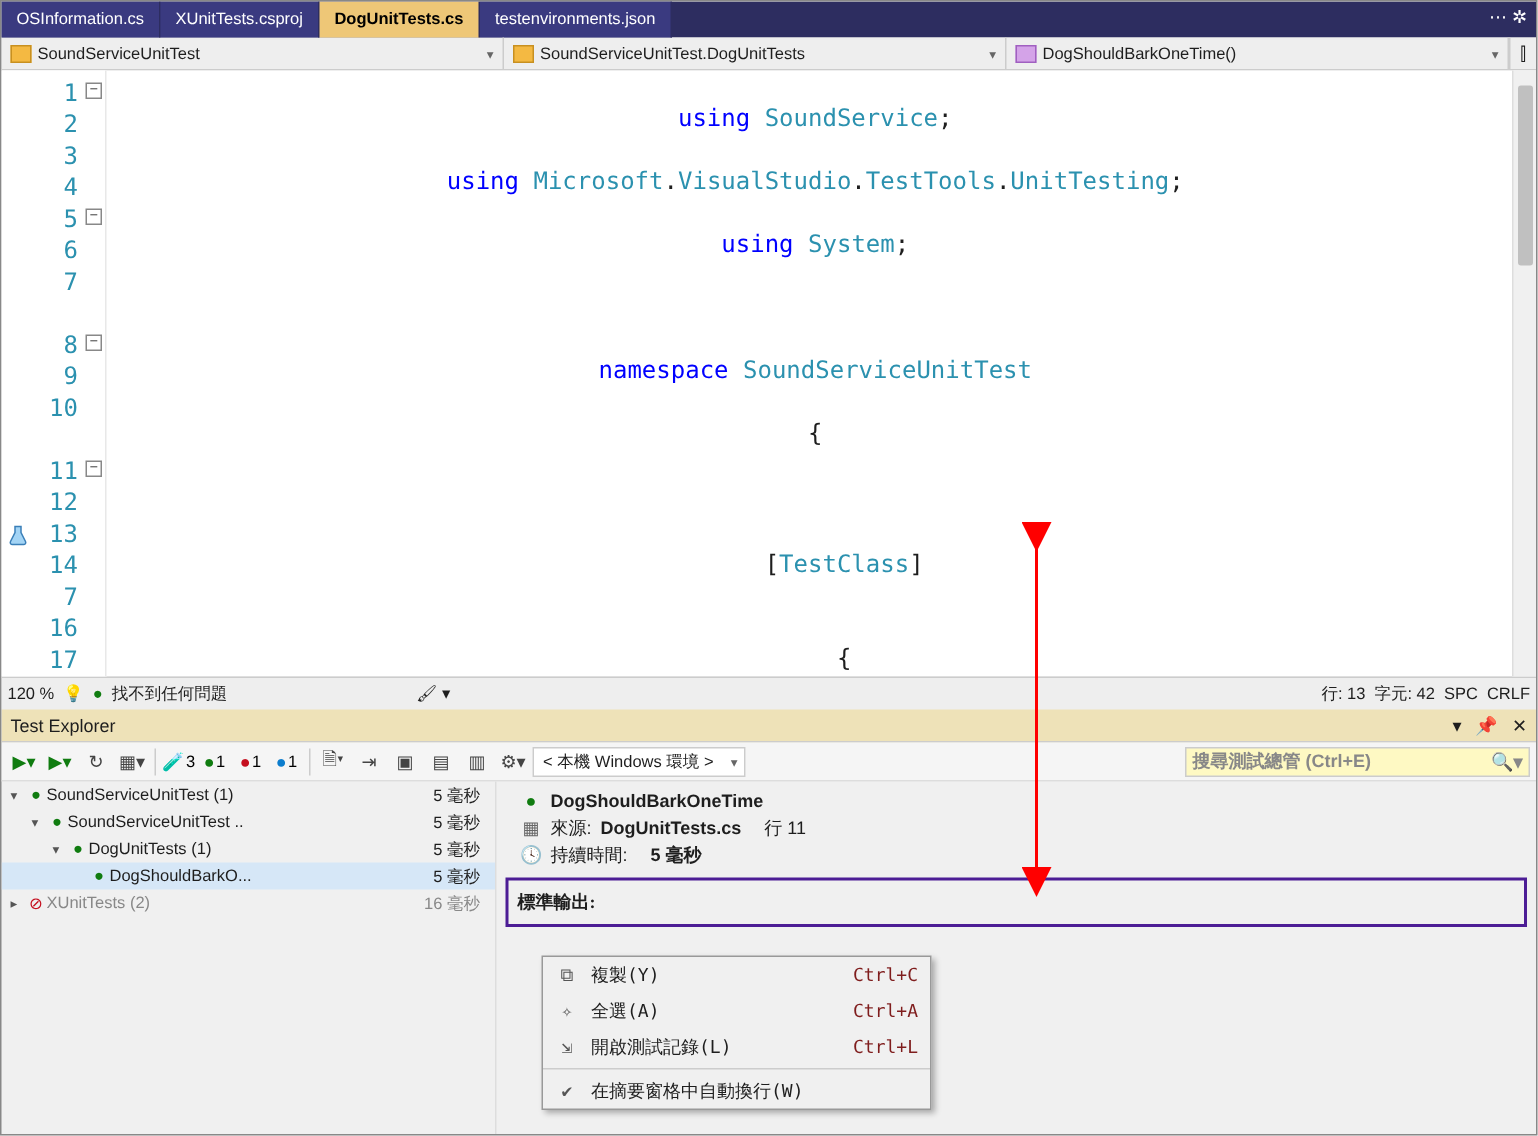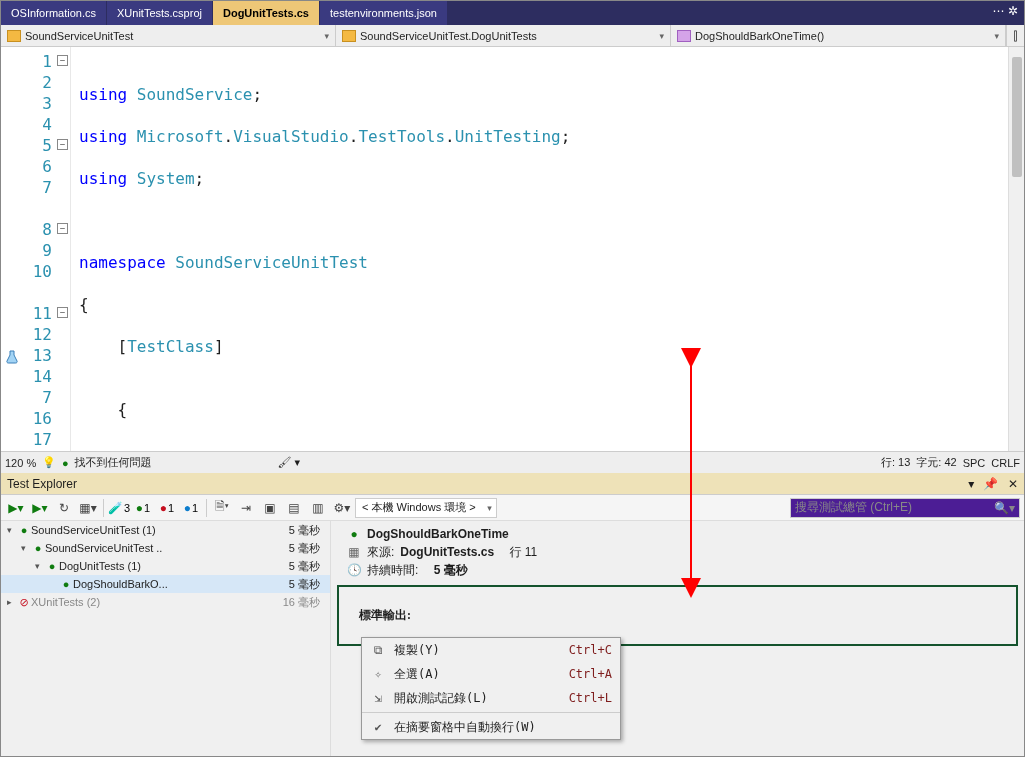--- a/index.html
+++ b/index.html
@@ -14,60 +14,60 @@
 .navcell .ic.m { background:#d4a3e8; border-color:#a060c0; }
 .navcell .arrow { margin-left:auto; font-size:9px; color:#666; }
 .sym { width:18px; text-align:center; border-left:1px solid #ccc; display:flex; align-items:center; justify-content:center; }
 .editor { display:flex; height:404px; background:#fff; }
 .gutter { width:70px; background:#fff; text-align:right; color:#2b91af; font-family:Consolas,monospace; font-size:16px; line-height:21px; padding-top:4px; border-right:1px solid #e8e8e8; user-select:none; }
 .gutter .ln { padding-right:18px; position:relative; height:21px; }
 .gutter .ln.annot { height:42px; }
 .fold { position:absolute; right:2px; top:4px; width:11px; height:11px; border:1px solid #888; background:#fff; font-size:9px; line-height:9px; text-align:center; color:#555; }
 .test-icon { position:absolute; left:4px; top:3px; width:14px; height:14px; }
 .test-icon svg { width:14px; height:14px; }
-.code { flex:1; font-family:Consolas,monospace; font-size:16px; line-height:21px; padding:16px 0 0 8px; white-space:pre; position:relative; overflow:hidden; }
+.code { flex:1; font-family:Consolas,monospace; font-size:16px; line-height:21px; padding:0 0 0 8px; white-space:pre; position:relative; overflow:hidden;text-align:center; }
 .cline { height:21px; }
-.cline.annot { height:42px; }
+.cline.annot { height:42px;margin-top:45px; }
 .kw { color:#0000ff; }
 .type { color:#2b91af; }
 .ref { color:#999; font-size:13px; display:block; height:21px; padding-left:0; }
 .scrollv { width:16px; background:#f0f0f0; border-left:1px solid #ddd; position:relative; }
 .scrollv .thumb { position:absolute; left:3px; width:10px; background:#c0c0c0; border-radius:2px; }
 .bottombar { display:flex; align-items:center; height:22px; background:#eee; border-top:1px solid #ccc; font-size:11px; padding:0 4px; gap:6px; }
 .bottombar .sp { flex:1; }
 .green-ok { color:#107c10; }
 .te-header { background:#eee2b8; height:22px; display:flex; align-items:center; padding:0 6px; border-bottom:1px solid #ccc; justify-content:space-between; }
 .te-toolbar { background:#f5f5f5; height:26px; display:flex; align-items:center; padding:0 4px; gap:2px; border-bottom:1px solid #ddd; }
 .tb { width:22px; height:22px; display:flex; align-items:center; justify-content:center; color:#444; }
 .tb.play { color:#107c10; }
 .tb.sep { width:1px; background:#ccc; height:18px; margin:0 2px; }
 .tb .num { font-size:11px; margin-left:1px; color:#000; }
 .tb-sel { border:1px solid #ccc; padding:0 20px 0 6px; height:20px; font-size:11px; display:flex; align-items:center; background:#fff; position:relative; }
 .tb-sel:after { content:"▾"; position:absolute; right:4px; font-size:9px; color:#666; }
-.te-search { margin-left:auto; display:flex; align-items:center; border:1px solid #ccc; height:20px; padding:0 4px; width:230px; color:#888; background:#4c1d95; justify-content:space-between; }
+.te-search { margin-left:auto; display:flex; align-items:center; border:1px solid #ccc; height:20px; padding:0 4px; width:230px; color:#888; background:#fef9c3; justify-content:space-between;font-weight:bold; }
 .te-body { display:flex; height:281px; }
 .te-tree { width:330px; border-right:1px solid #ddd; display:flex; flex-direction:column; }
 .te-tree-h { display:flex; background:#f0f0f0; border-bottom:1px solid #ccc; height:20px; font-size:11px; }
 .te-tree-h div { border-right:1px solid #ccc; padding:2px 6px; }
 .te-tree-rows { flex:1; overflow:auto; font-size:11px; }
 .trow { display:flex; align-items:center; height:18px; padding-left:6px; }
 .trow .ind { display:inline-block; }
 .trow .tog { width:10px; font-size:9px; color:#555; }
 .trow .ic { width:14px; text-align:center; }
 .trow .pass { color:#107c10; }
 .trow .fail { color:#c50f1f; }
 .trow .name { flex:1; overflow:hidden; white-space:nowrap; text-overflow:ellipsis; }
 .trow .dur { width:70px; text-align:right; padding-right:10px; }
 .trow.sel { background:#d6e7f7; }
 .trow.muted { color:#888; }
 .te-detail { flex:1; display:flex; flex-direction:column; padding:4px 6px; font-size:12px; position:relative; }
 .te-detail h4 { margin:2px 0 4px 0; font-size:12px; font-weight:600; }
 .drow { display:flex; align-items:center; gap:6px; height:18px; margin-left:10px; }
 .drow .ic { width:14px; text-align:center; color:#666; }
-.outbox { border:2px solid #14532d; margin-top:6px; padding:20px; font-family:Consolas,monospace; font-size:12px; position:relative; }
+.outbox { border:2px solid #4c1d95; margin-top:6px; padding:6px; font-family:Consolas,monospace; font-size:12px; position:relative; }
 .outbox .lbl { font-family:"Segoe UI"; font-weight:600; }
 .ctxmenu { position:absolute; left:22px; top:50px; background:#f0f0f0; border:1px solid #999; box-shadow:2px 2px 4px rgba(0,0,0,.3); width:260px; font-size:12px; }
 .ctxmenu .mi { display:flex; align-items:center; height:24px; padding:0 8px; gap:8px; }
 .ctxmenu .mi .ic { width:16px; text-align:center; color:#555; }
 .ctxmenu .mi .sc { margin-left:auto; color:#7f1d1d; }
 .ctxmenu hr { margin:2px 0; border:none; border-top:1px solid #ccc; }
 .redarrow { position:absolute; pointer-events:none; }
 </style>
 </head>
 <body>

